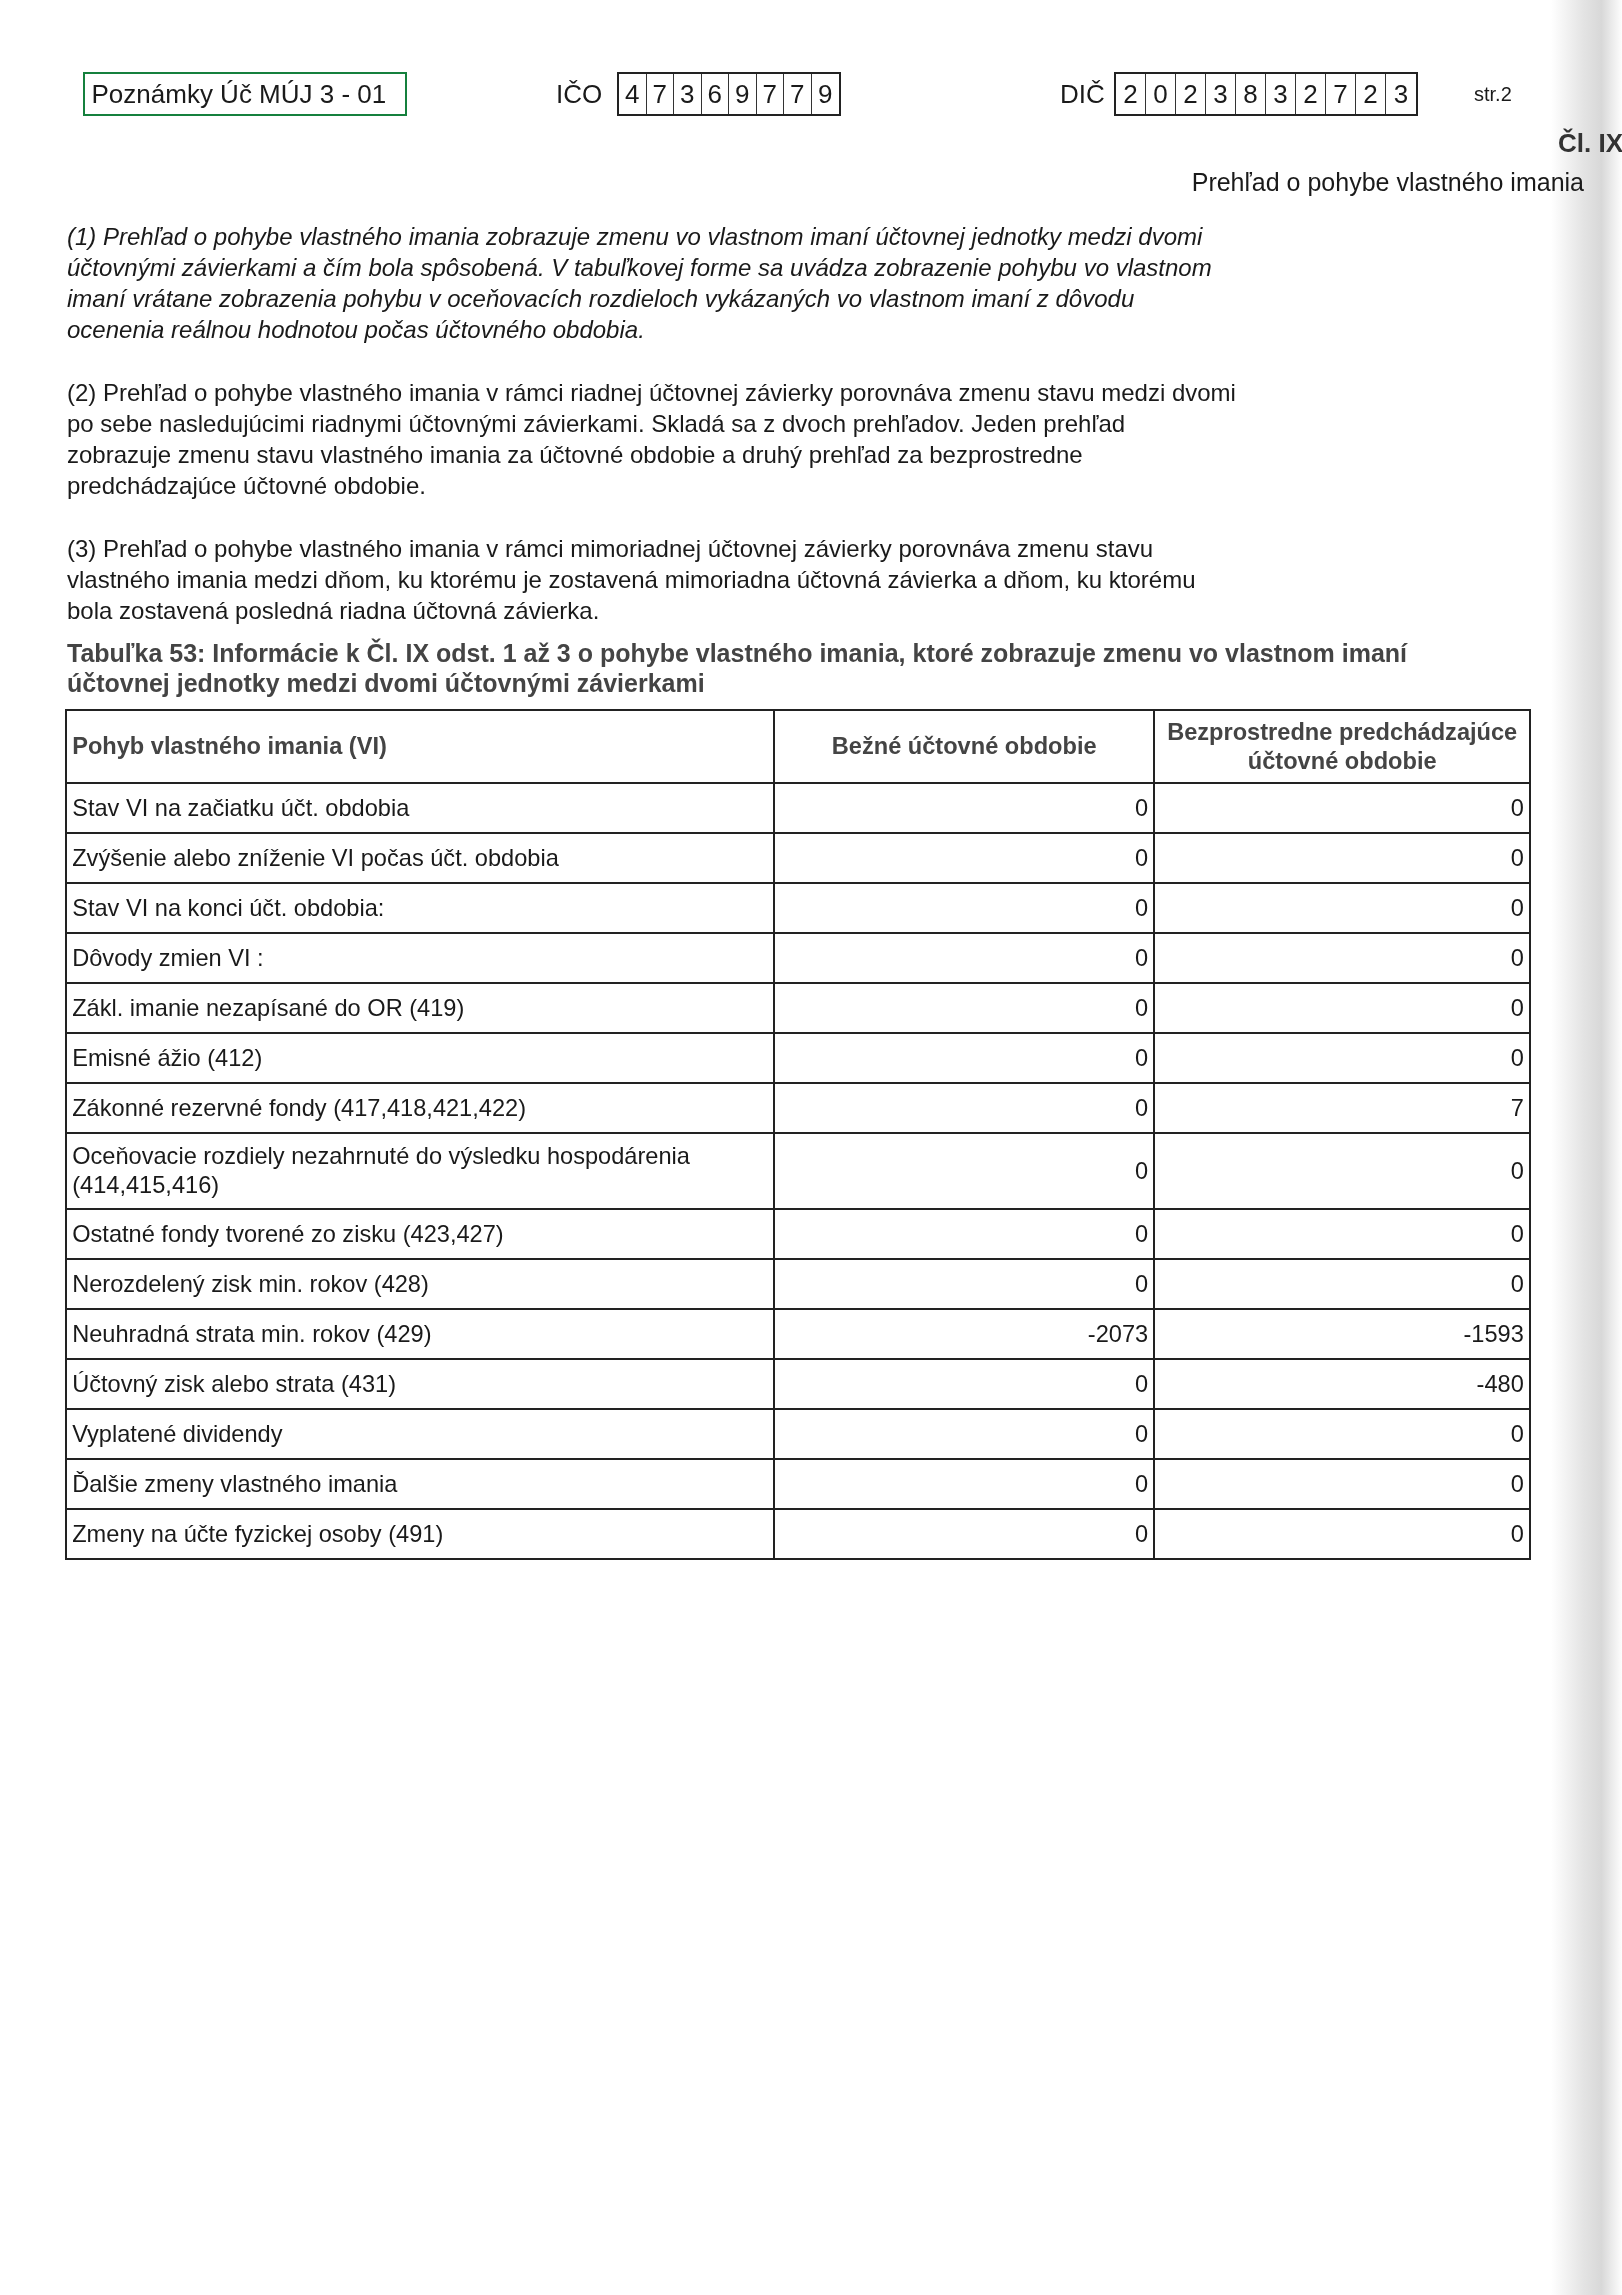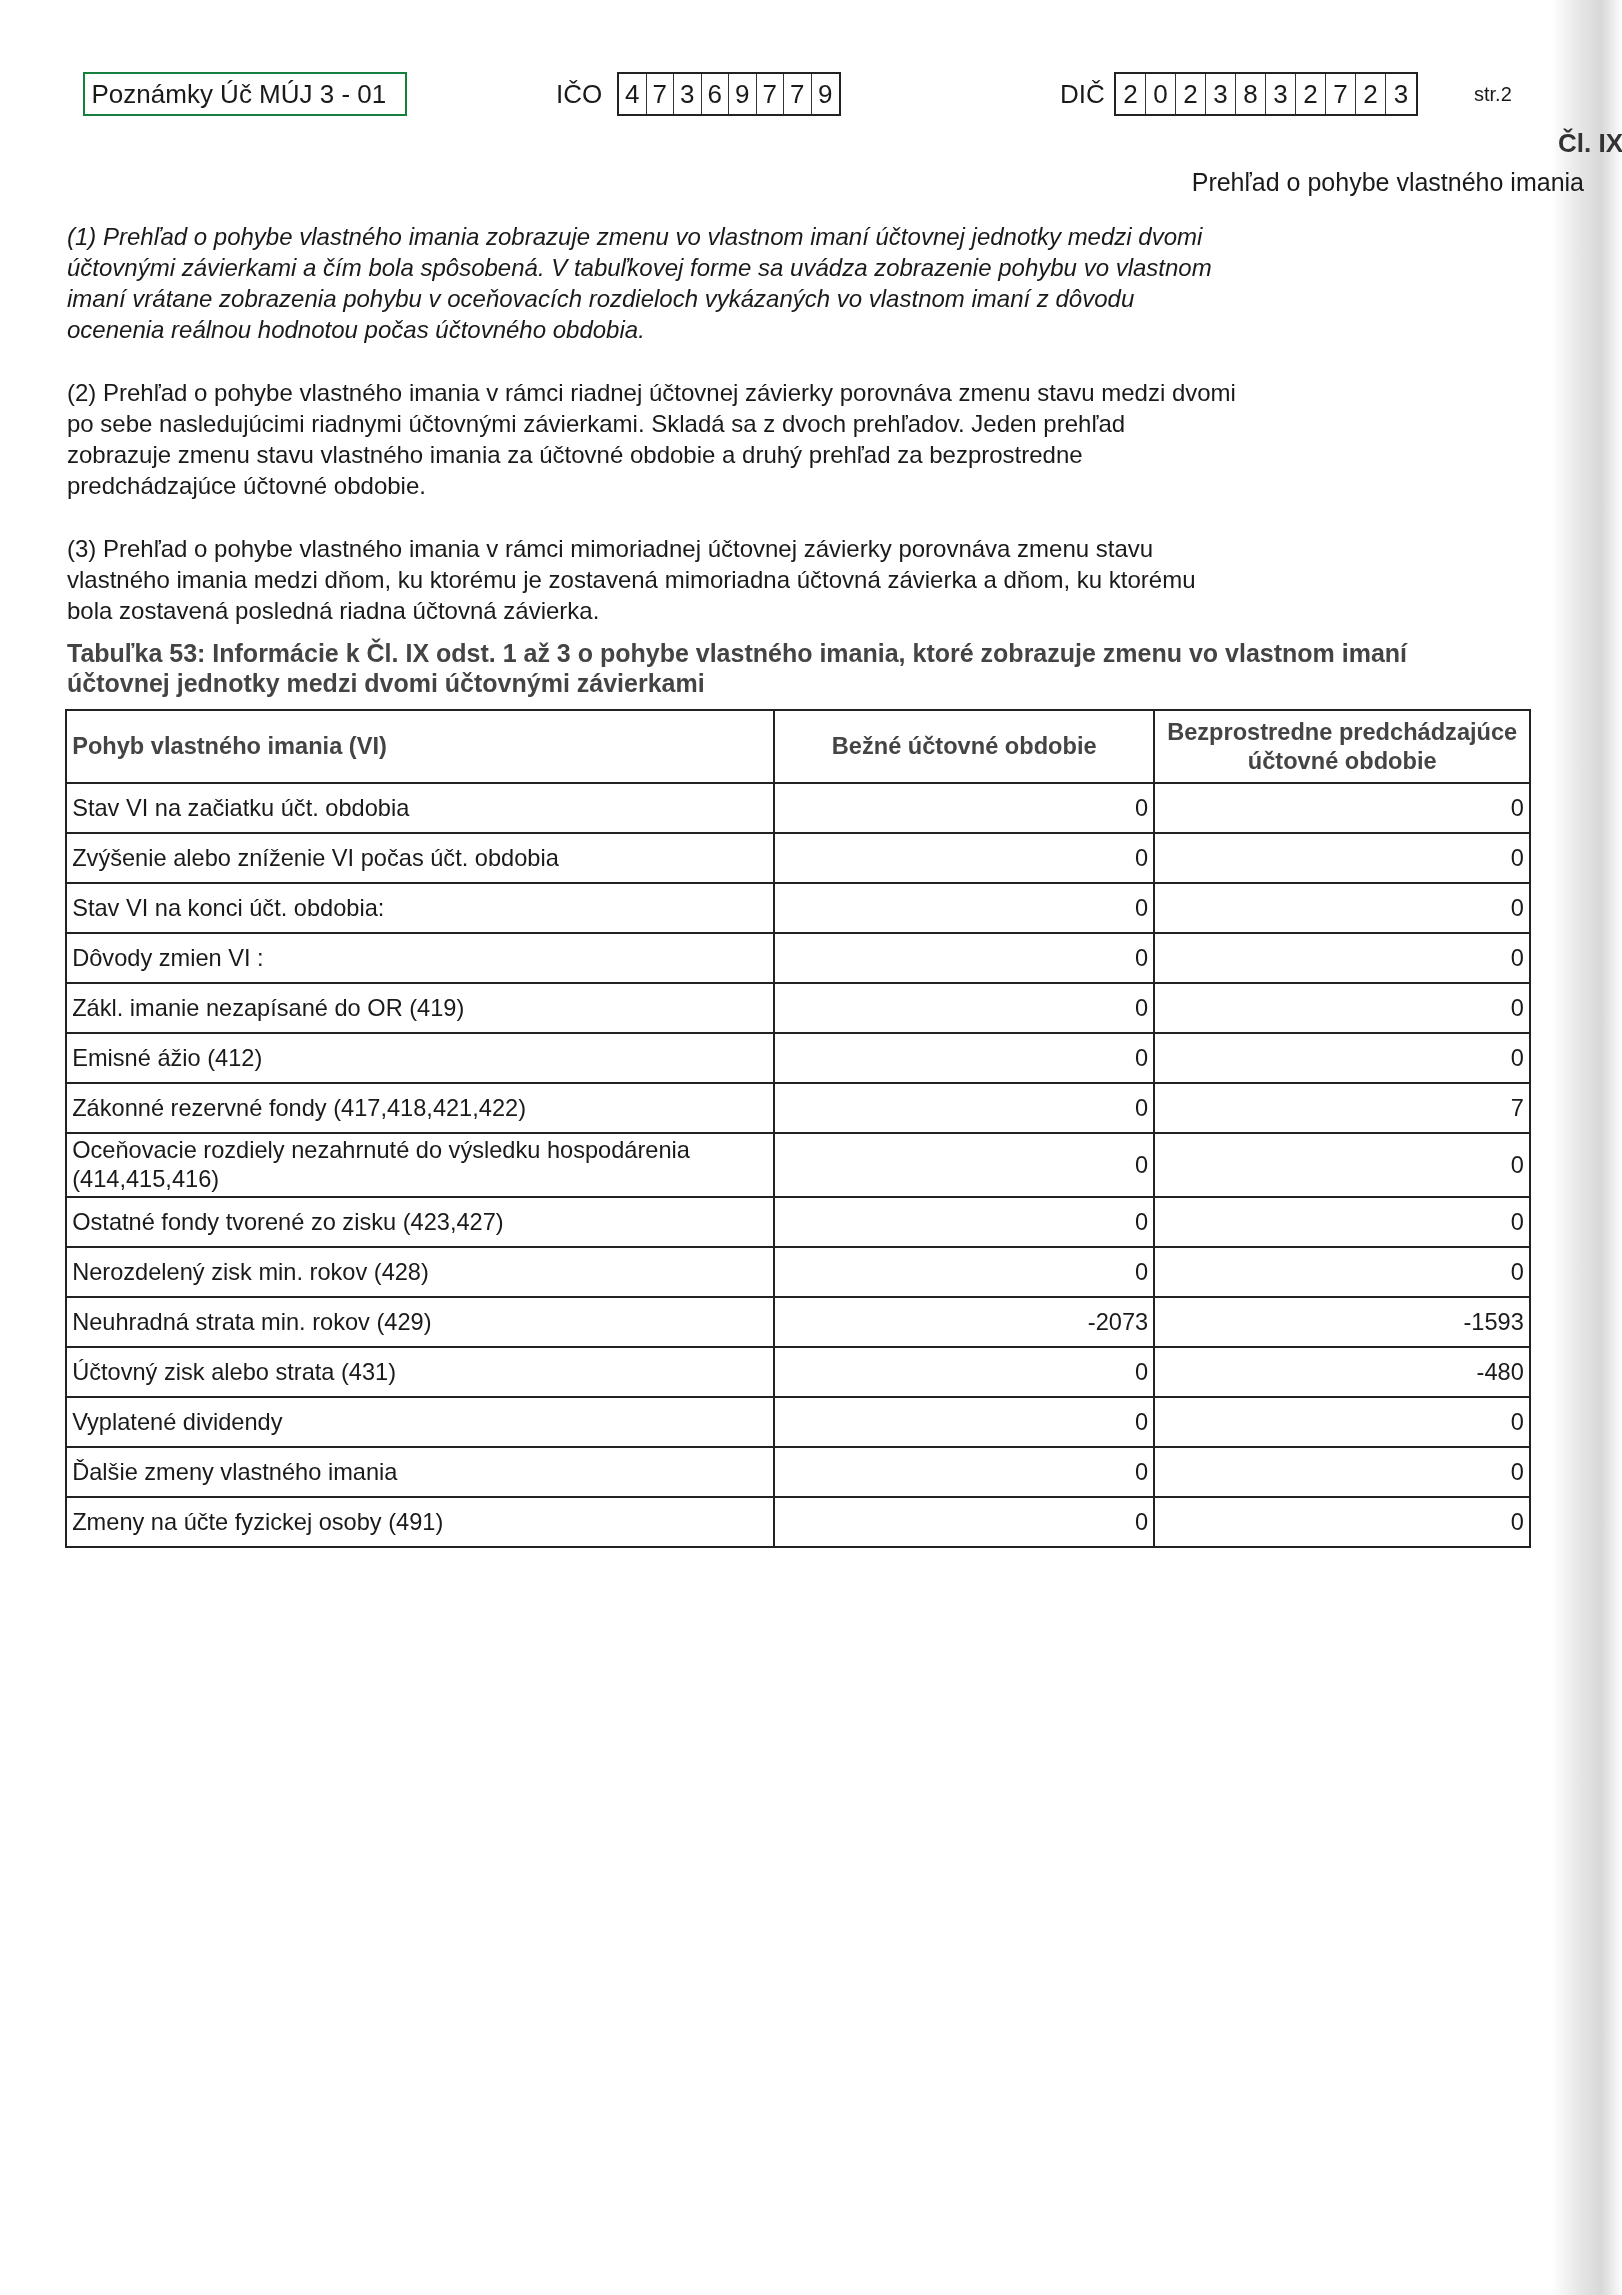--- a/index.html
+++ b/index.html
@@ -160,21 +160,21 @@
         <td class="lbl">Emisné ážio (412)</td>
         <td class="num">0</td>
         <td class="num">0</td>
       </tr>
     <tr>
         <td class="lbl">Zákonné rezervné fondy (417,418,421,422)</td>
         <td class="num">0</td>
         <td class="num">7</td>
       </tr>
     <tr>
-        <td class="lbl" style="height:64px; padding-right:64px;">Oceňovacie rozdiely nezahrnuté do výsledku hospodárenia (414,415,416)</td>
+        <td class="lbl" style="height:76px; padding-right:64px;">Oceňovacie rozdiely nezahrnuté do výsledku hospodárenia (414,415,416)</td>
         <td class="num">0</td>
         <td class="num">0</td>
       </tr>
     <tr>
         <td class="lbl">Ostatné fondy tvorené zo zisku (423,427)</td>
         <td class="num">0</td>
         <td class="num">0</td>
       </tr>
     <tr>
         <td class="lbl">Nerozdelený zisk min. rokov (428)</td>

